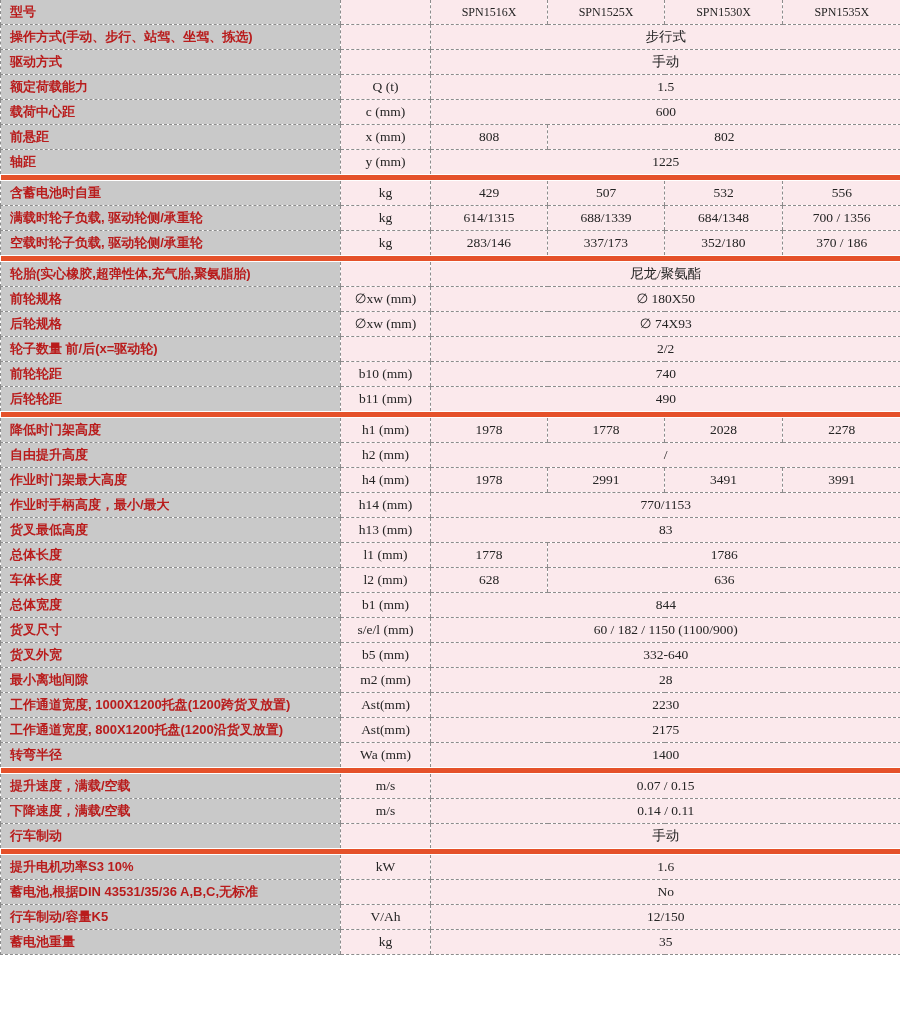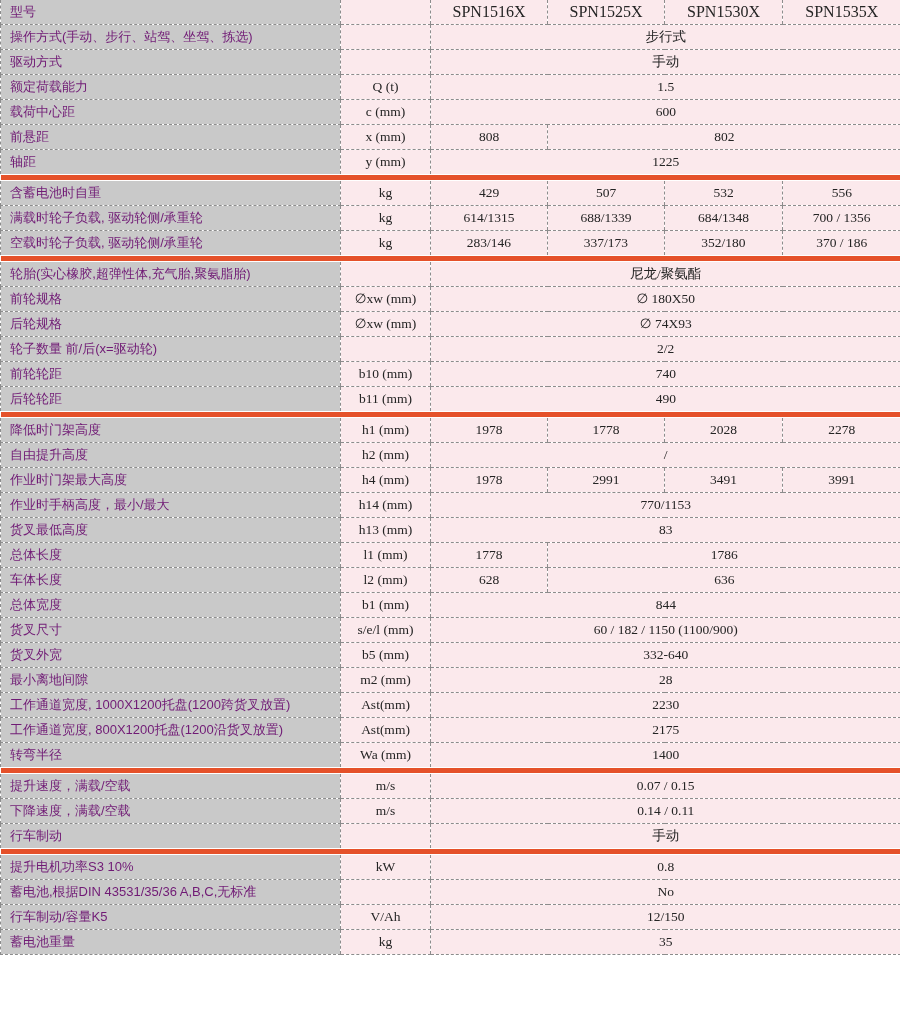--- a/index.html
+++ b/index.html
@@ -14,40 +14,40 @@
   td {
     height: 18px;
     line-height: 18px;
     padding: 3px 4px;
     overflow: hidden;
     white-space: nowrap;
   }
 
   td.label-cell {
     background: #c9c9c9;
-    color: #701a75;
-    font-weight: normal;
+    color: #b91c1c;
+    font-weight: bold;
     font-size: 13px;
     text-align: left;
     padding-left: 9px;
     border-left: 1px dashed #8c8c8c;
     border-bottom: 1px dashed #8c8c8c;
   }
 
   td.unit-cell, td.val-cell {
     background: #fbe9ec;
     color: #242424;
     font-family: "Liberation Serif", serif;
     font-size: 13.5px;
     text-align: center;
     border-left: 1px dashed #8c8c8c;
     border-bottom: 1px dashed #8c8c8c;
   }
 
-  td.val-cell.model-name { font-size: 16px; }
+  td.val-cell.model-name { font-size: 12px; }
 
   tr.sep td {
     background: #e5512a;
     height: 5px;
     line-height: 5px;
     padding: 0;
     border: none;
     border-top: 1px solid #ffffff;
     border-bottom: 1px solid #ffffff;
   }
@@ -262,21 +262,21 @@
         <td class="label-cell">行车制动</td>
         <td class="unit-cell"></td>
         <td class="val-cell" colspan="4">手动</td>
       </tr>
       <tr class="sep">
         <td colspan="6"></td>
       </tr>
       <tr>
         <td class="label-cell">提升电机功率S3 10%</td>
         <td class="unit-cell">kW</td>
-        <td class="val-cell" colspan="4">0.8</td>
+        <td class="val-cell" colspan="4">1.6</td>
       </tr>
       <tr>
         <td class="label-cell">蓄电池,根据DIN 43531/35/36 A,B,C,无标准</td>
         <td class="unit-cell"></td>
         <td class="val-cell" colspan="4">No</td>
       </tr>
       <tr>
         <td class="label-cell">行车制动/容量K5</td>
         <td class="unit-cell">V/Ah</td>
         <td class="val-cell" colspan="4">12/150</td>

